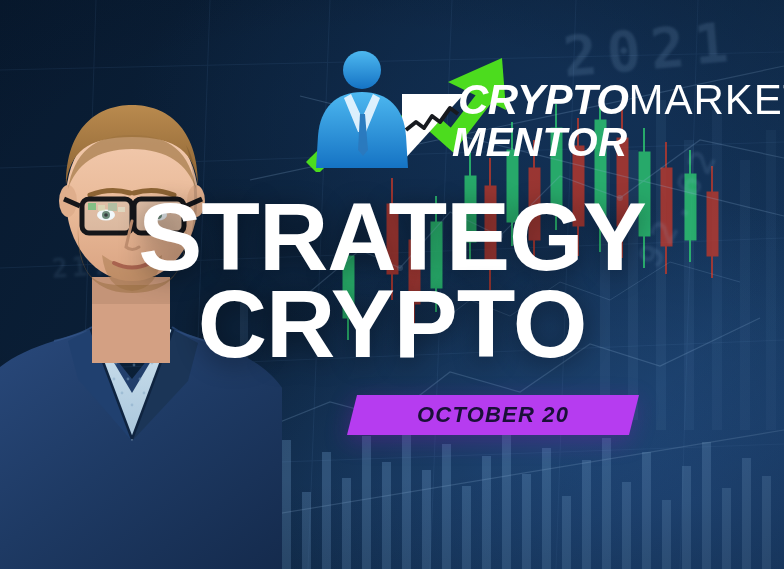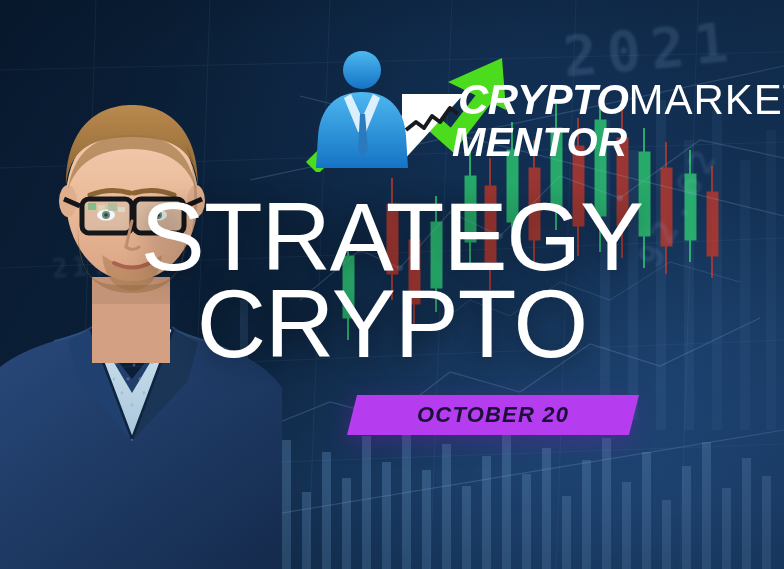--- a/index.html
+++ b/index.html
@@ -47,21 +47,21 @@
   }
   .brand-crypto{color:#ffffff;margin-left:6px;}
   .brand-market{color:#ffffff;font-weight:400;font-style:normal;letter-spacing:1px;}
   .brand-line2{
     margin-top:2px;font-size:40px;font-weight:800;font-style:italic;
     color:#ffffff;letter-spacing:.5px;line-height:1;white-space:nowrap;
   }
   
   .headline{
     position:absolute;left:0;right:0;top:196px;text-align:center;
-    color:#fff;font-weight:400;letter-spacing:-1px;line-height:.86;
+    color:#fff;font-weight:700;letter-spacing:-1px;line-height:.86;
     text-shadow:0 4px 26px rgba(0,0,0,.45);
   }
   .headline .l1{display:block;font-size:96px;}
   .headline .l2{display:block;font-size:96px;margin-top:4px;}
   
   .date-banner{
     position:absolute;left:352px;top:395px;width:282px;height:40px;
     background:#b63cf0;
     transform:skewX(-14deg);
     box-shadow:0 6px 22px rgba(120,30,170,.38);

